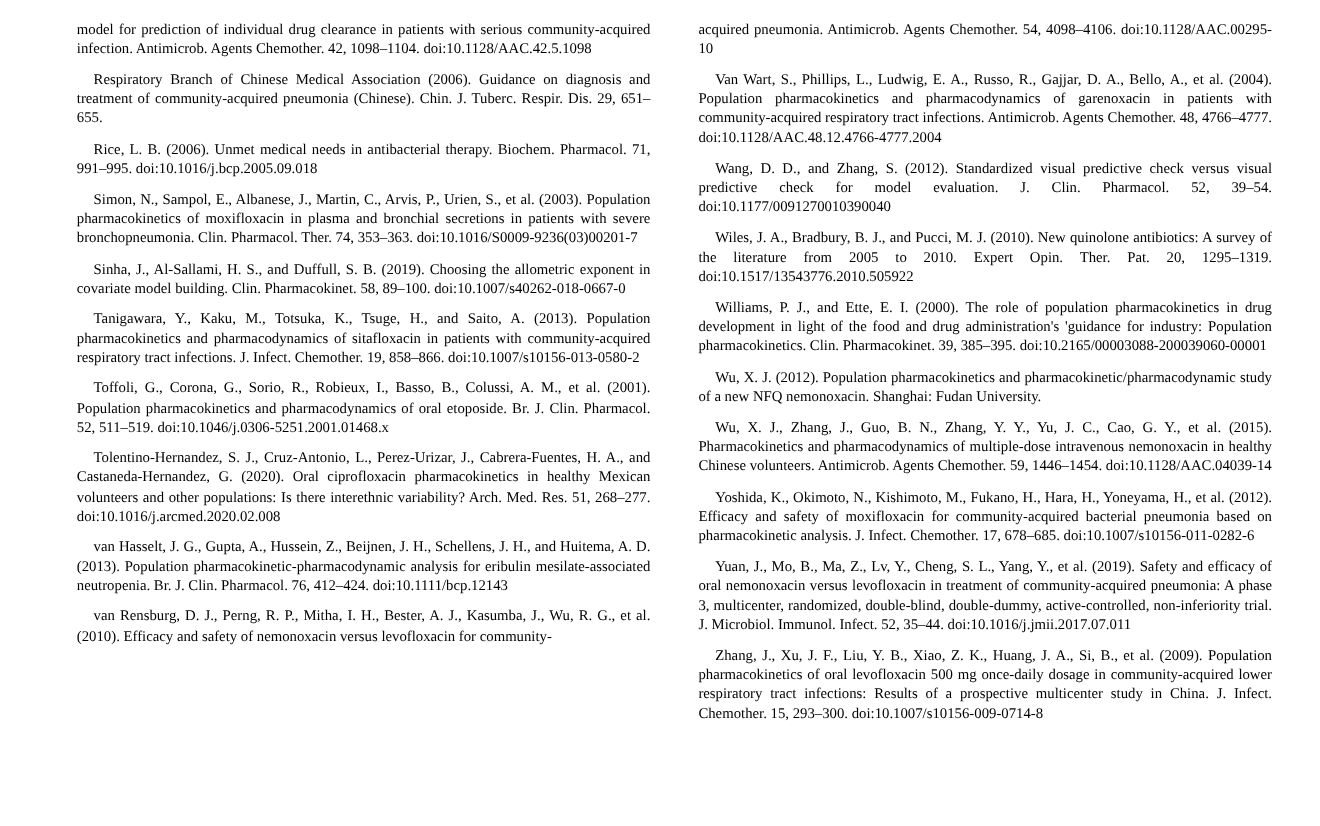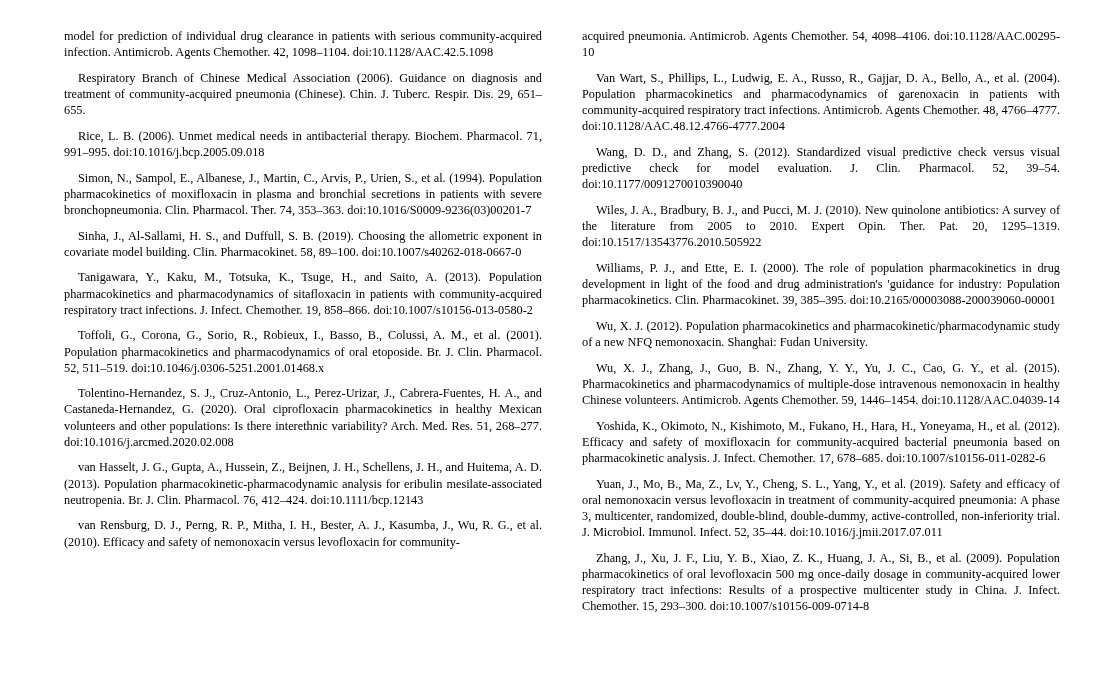--- a/index.html
+++ b/index.html
@@ -12,21 +12,21 @@
     background: #ffffff;
     font-family: "Liberation Serif", serif;
     color: #000000;
     overflow: hidden;
   }
   .page {
     position: relative;
     width: 1100px;
     height: 688px;
     box-sizing: border-box;
-    padding: 28px 60px 20px 64px;
+    padding: 16px 60px 20px 64px;
   }
   .columns {
     display: flex;
     flex-direction: row;
     gap: 40px;
     height: 100%;
   }
   .column {
     width: 478px;
     flex: 0 0 478px;
@@ -56,21 +56,21 @@
 </style>
 </head>
 <body>
 
 <div class="page">
   <div class="columns">
     <div class="column" id="col-left">
         <p class="ref first"><span>model for prediction of individual drug clearance in patients with serious community-acquired infection. </span><span class="it">Antimicrob. Agents Chemother.</span><span> 42, 1098–1104. doi:10.1128/AAC.42.5.1098</span></p>
         <p class="ref indent"><span>Respiratory Branch of Chinese Medical Association (2006). Guidance on diagnosis and treatment of community-acquired pneumonia (Chinese). </span><span class="it">Chin. J. Tuberc. Respir. Dis.</span><span> 29, 651–655.</span></p>
         <p class="ref indent"><span>Rice, L. B. (2006). Unmet medical needs in antibacterial therapy. </span><span class="it">Biochem. Pharmacol.</span><span> 71, 991–995. doi:10.1016/j.bcp.2005.09.018</span></p>
-        <p class="ref indent"><span>Simon, N., Sampol, E., Albanese, J., Martin, C., Arvis, P., Urien, S., et al. (1994). Population pharmacokinetics of moxifloxacin in plasma and bronchial secretions in patients with severe bronchopneumonia. </span><span class="it">Clin. Pharmacol. Ther.</span><span> 74, 353–363. doi:10.1016/S0009-9236(03)00201-7</span></p>
+        <p class="ref indent"><span>Simon, N., Sampol, E., Albanese, J., Martin, C., Arvis, P., Urien, S., et al. (2003). Population pharmacokinetics of moxifloxacin in plasma and bronchial secretions in patients with severe bronchopneumonia. </span><span class="it">Clin. Pharmacol. Ther.</span><span> 74, 353–363. doi:10.1016/S0009-9236(03)00201-7</span></p>
         <p class="ref indent"><span>Sinha, J., Al-Sallami, H. S., and Duffull, S. B. (2019). Choosing the allometric exponent in covariate model building. </span><span class="it">Clin. Pharmacokinet.</span><span> 58, 89–100. doi:10.1007/s40262-018-0667-0</span></p>
         <p class="ref indent"><span>Tanigawara, Y., Kaku, M., Totsuka, K., Tsuge, H., and Saito, A. (2013). Population pharmacokinetics and pharmacodynamics of sitafloxacin in patients with community-acquired respiratory tract infections. </span><span class="it">J. Infect. Chemother.</span><span> 19, 858–866. doi:10.1007/s10156-013-0580-2</span></p>
         <p class="ref indent"><span>Toffoli, G., Corona, G., Sorio, R., Robieux, I., Basso, B., Colussi, A. M., et al. (2001). Population pharmacokinetics and pharmacodynamics of oral etoposide. </span><span class="it">Br. J. Clin. Pharmacol.</span><span> 52, 511–519. doi:10.1046/j.0306-5251.2001.01468.x</span></p>
         <p class="ref indent"><span>Tolentino-Hernandez, S. J., Cruz-Antonio, L., Perez-Urizar, J., Cabrera-Fuentes, H. A., and Castaneda-Hernandez, G. (2020). Oral ciprofloxacin pharmacokinetics in healthy Mexican volunteers and other populations: Is there interethnic variability? </span><span class="it">Arch. Med. Res.</span><span> 51, 268–277. doi:10.1016/j.arcmed.2020.02.008</span></p>
         <p class="ref indent"><span>van Hasselt, J. G., Gupta, A., Hussein, Z., Beijnen, J. H., Schellens, J. H., and Huitema, A. D. (2013). Population pharmacokinetic-pharmacodynamic analysis for eribulin mesilate-associated neutropenia. </span><span class="it">Br. J. Clin. Pharmacol.</span><span> 76, 412–424. doi:10.1111/bcp.12143</span></p>
         <p class="ref indent"><span>van Rensburg, D. J., Perng, R. P., Mitha, I. H., Bester, A. J., Kasumba, J., Wu, R. G., et al. (2010). Efficacy and safety of nemonoxacin versus levofloxacin for community-</span></p>
       </div>
     <div class="column" id="col-right">
         <p class="ref first"><span>acquired pneumonia. </span><span class="it">Antimicrob. Agents Chemother.</span><span> 54, 4098–4106. doi:10.1128/AAC.00295-10</span></p>
         <p class="ref indent"><span>Van Wart, S., Phillips, L., Ludwig, E. A., Russo, R., Gajjar, D. A., Bello, A., et al. (2004). Population pharmacokinetics and pharmacodynamics of garenoxacin in patients with community-acquired respiratory tract infections. </span><span class="it">Antimicrob. Agents Chemother.</span><span> 48, 4766–4777. doi:10.1128/AAC.48.12.4766-4777.2004</span></p>

